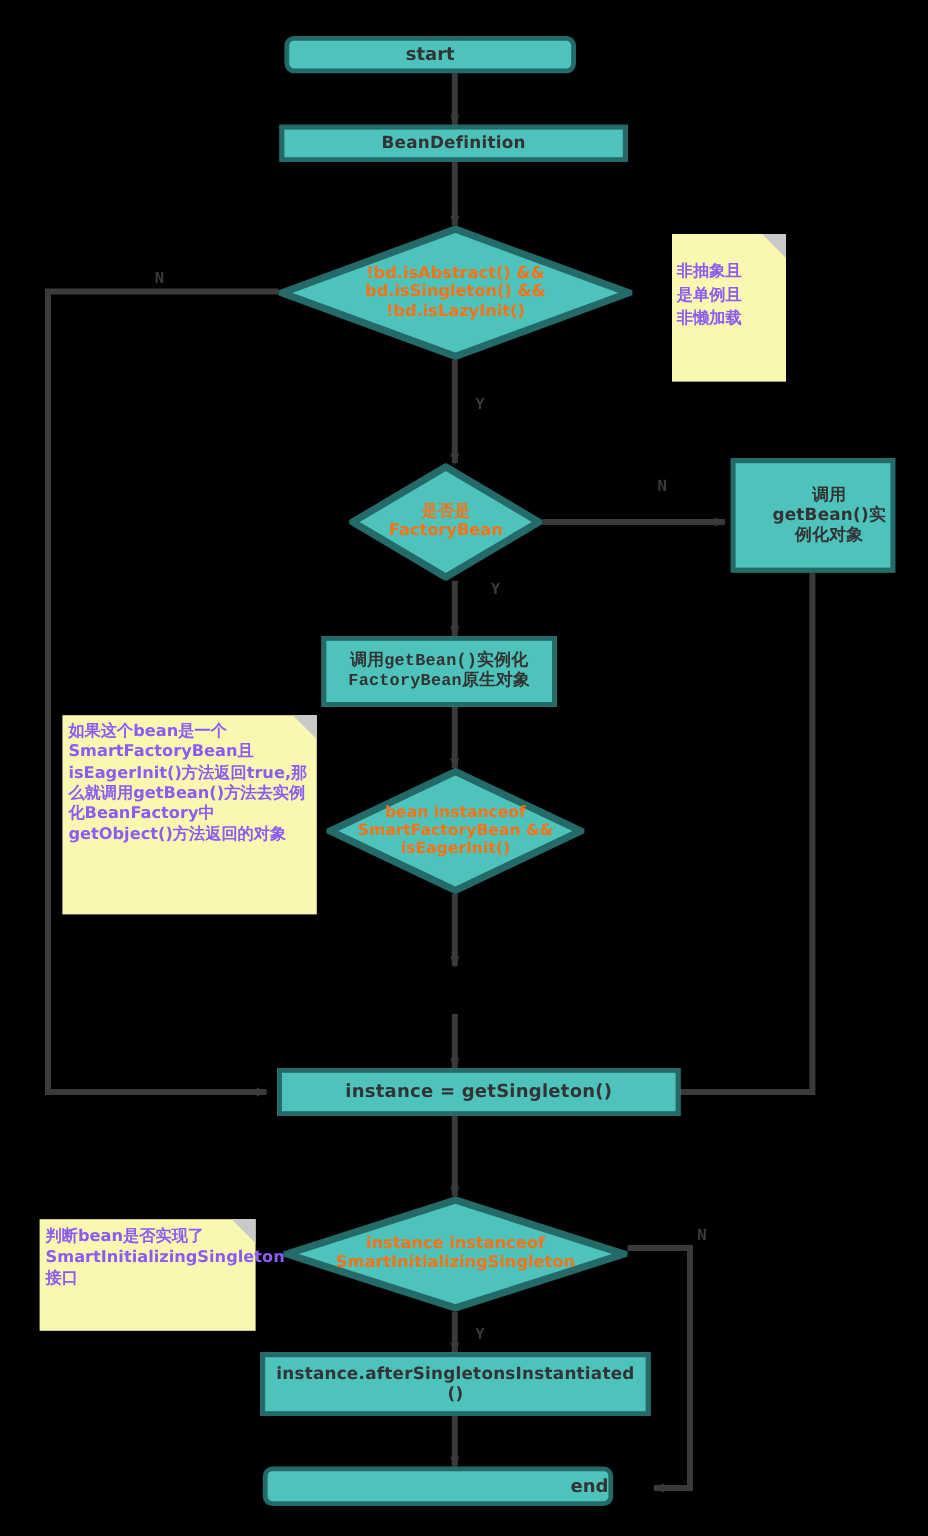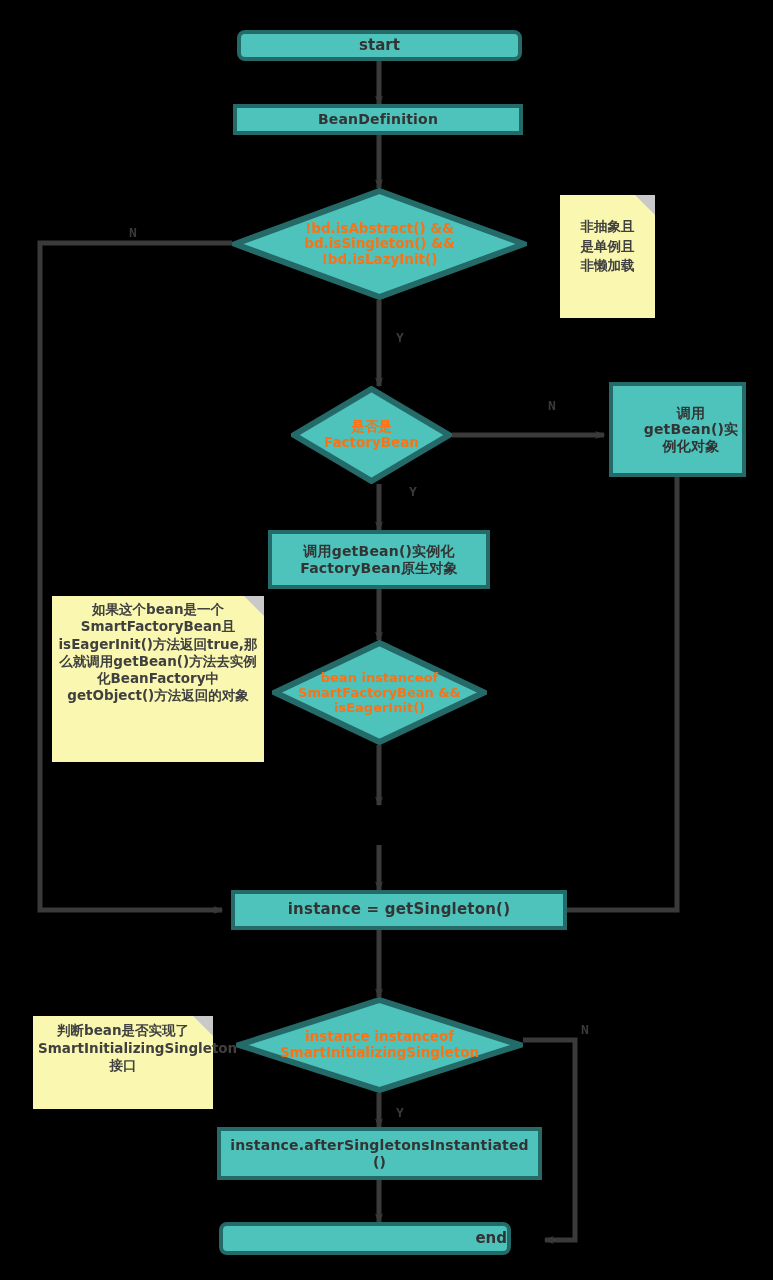--- a/index.html
+++ b/index.html
@@ -76,22 +76,22 @@
     line-height: 1.16;
     color: #f97316;
     font-weight: bold;
   }
   .note {
     position: absolute;
     box-sizing: border-box;
     background: #FAF8B0;
     font-size: 13px;
     font-weight: bold;
-    color: #404040;
-    text-align: center;
+    color: #8b5cf6;
+    text-align: left;
     line-height: 1.25;
     padding: 6px 4px 0 4px;
     overflow: visible;
   }
   .note .fold {
     position: absolute;
     right: 0;
     top: 0;
     width: 0; height: 0;
     border-left: 20px solid transparent;
@@ -146,21 +146,21 @@
       <path d="M379,930 L379,997" marker-end="url(#ah)"></path>
 
       <path d="M379,1093 L379,1127" marker-end="url(#ah)"></path>
 
       <path d="M379,1180 L379,1222" marker-end="url(#ah)"></path>
 
       <path d="M523,1040 L575,1040 L575,1240 L545,1240" marker-end="url(#ah)"></path>
     </g>
   </svg>
 
-  <div class="node terminal" style="left:237px; top:30px; width:285px; height:31px;">
+  <div class="node terminal" style="left:237px; top:30px; width:243px; height:31px;">
     <span class="txt">start</span>
   </div>
 
   <div class="node proc" style="left:233px; top:104px; width:290px; height:31px;">
     <span class="txt">BeanDefinition</span>
   </div>
 
   <div class="node decision" style="left:232px; top:188px; width:295px; height:112px;">
     <svg class="dshape" viewBox="0 0 295 112" preserveAspectRatio="none">
       <polygon points="147.5,3 292,56 147.5,109 3,56" fill="#4DC3BC" stroke="#246A68" stroke-width="6"></polygon>
@@ -177,21 +177,21 @@
     <span class="dtxt" style="white-space:pre-line; font-size:13.5px;">是否是
 FactoryBean</span>
   </div>
 
   <div class="node proc" style="left:609px; top:382px; width:137px; height:95px;padding-left:27px;">
     <span class="txt" style="white-space:pre-line;">调用
 getBean()实
 例化对象</span>
   </div>
 
-  <div class="node proc" style="left:268px; top:530px; width:222px; height:59px;">
+  <div class="node proc" style="left:268px; top:530px; width:196px; height:59px;font-family:Liberation Mono, monospace;">
     <span class="txt" style="white-space:pre-line;">调用getBean()实例化
 FactoryBean原生对象</span>
   </div>
 
   <div class="node decision" style="left:272px; top:640px; width:215px; height:105px;">
     <svg class="dshape" viewBox="0 0 215 105" preserveAspectRatio="none">
       <polygon points="107.5,3 212,52.5 107.5,102 3,52.5" fill="#4DC3BC" stroke="#246A68" stroke-width="6"></polygon>
     </svg>
     <span class="dtxt" style="white-space:pre-line; width:100%; font-size:13px;">bean instanceof
 SmartFactoryBean &amp;&amp;

